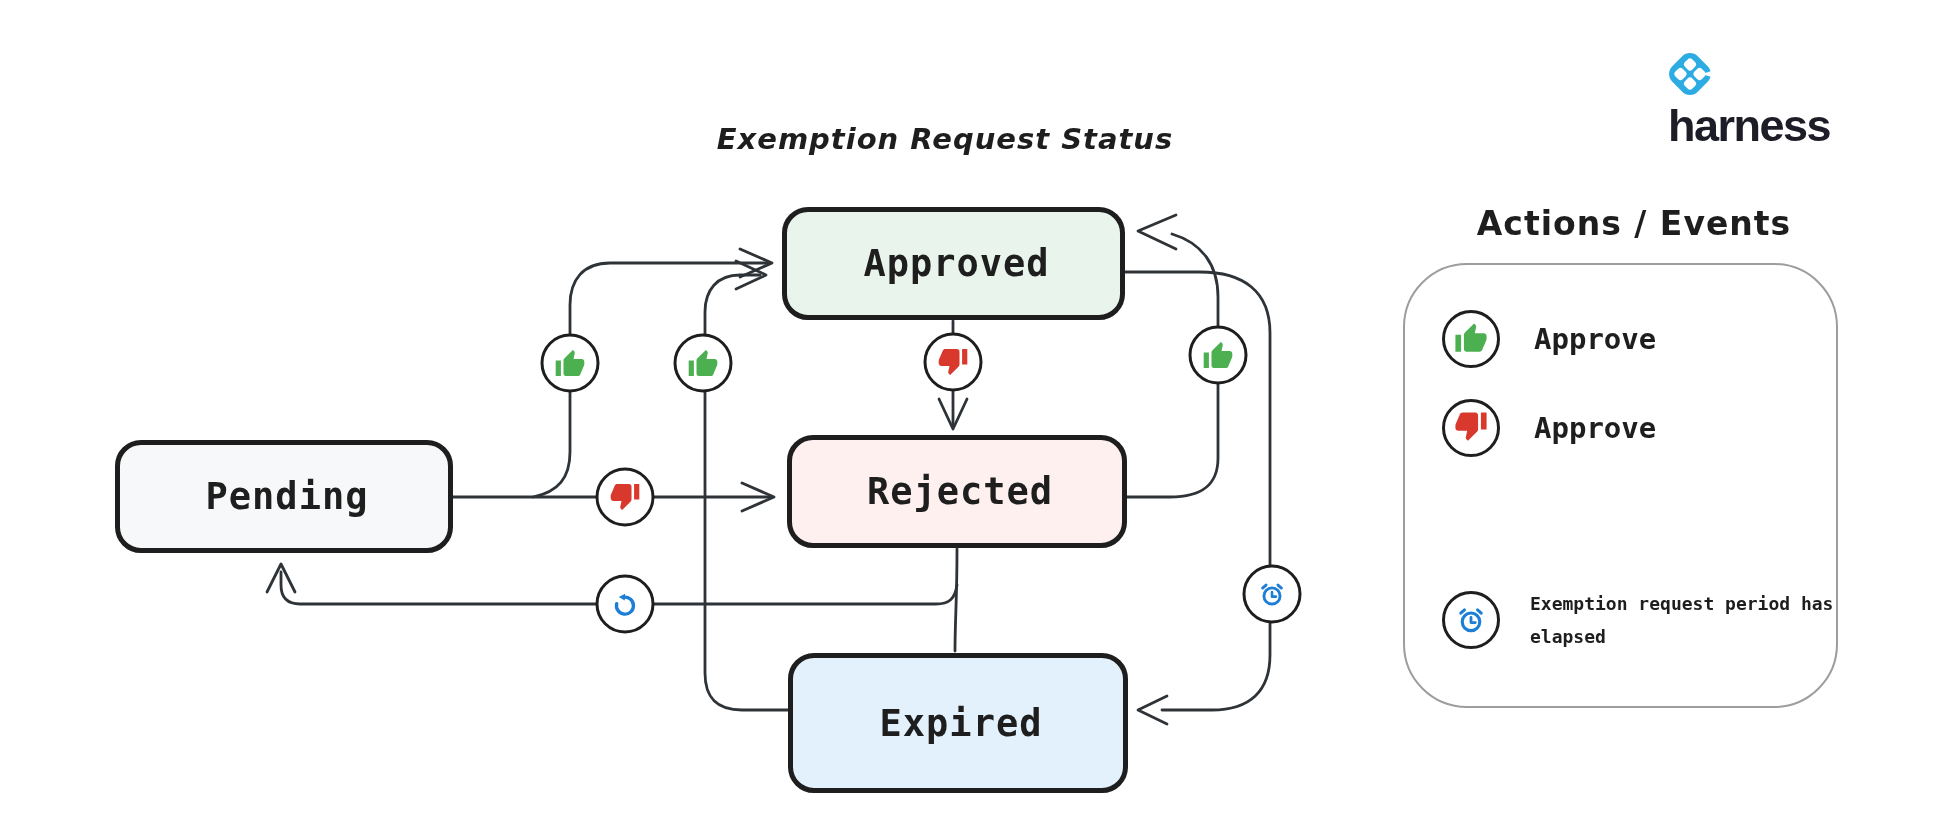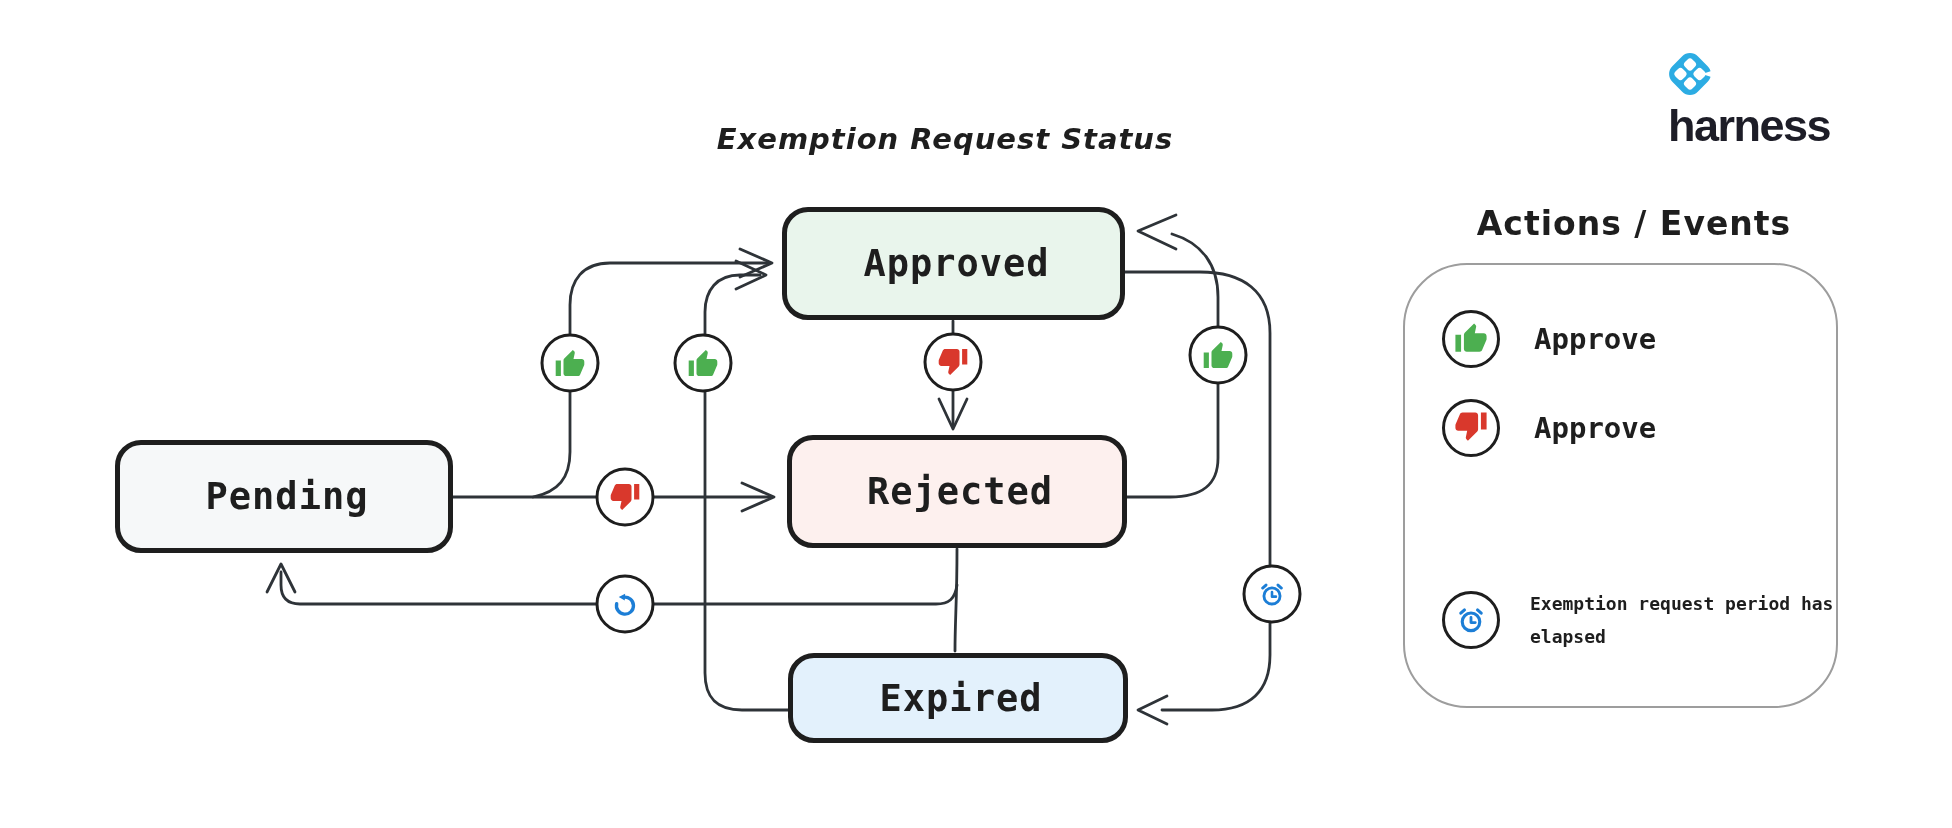--- a/index.html
+++ b/index.html
@@ -7,21 +7,21 @@
           font-family:"DejaVu Sans",sans-serif;}
   .edges-layer{position:absolute;left:0;top:0;width:1952px;height:828px;}
 
   .state-box{position:absolute;display:flex;align-items:center;justify-content:center;
      border:5px solid #1e1e1e;border-radius:26px;box-sizing:border-box;
      font-family:"DejaVu Sans Mono","Liberation Mono",monospace;
      font-size:37px;font-weight:600;color:#1e1e1e;letter-spacing:1px;padding-left:6px;}
   .state-pending {left:115px;top:440px;width:338px;height:113px;background:#f6f8f9;}
   .state-approved{left:782px;top:207px;width:343px;height:113px;background:#e9f5ec;}
   .state-rejected{left:787px;top:435px;width:340px;height:113px;background:#fdf0ee;}
-  .state-expired {left:788px;top:653px;width:340px;height:90px;background:#e3f1fc;}
+  .state-expired {left:788px;top:653px;width:340px;height:140px;background:#e3f1fc;}
 
   .diagram-title{position:absolute;left:945px;top:122px;transform:translateX(-50%);
      white-space:nowrap;font-style:italic;font-weight:600;font-size:29px;color:#1e1e1e;
      letter-spacing:1px;}
   .legend-title{position:absolute;left:1622px;top:204px;transform:translateX(-50%);
      white-space:nowrap;font-weight:600;font-size:33px;color:#1e1e1e;
      letter-spacing:1px;margin-left:12px;}
 
   .legend-panel{position:absolute;left:1403px;top:263px;width:435px;height:445px;
      border:2.5px solid #9d9d9d;border-radius:64px;box-sizing:border-box;background:#ffffff;}

